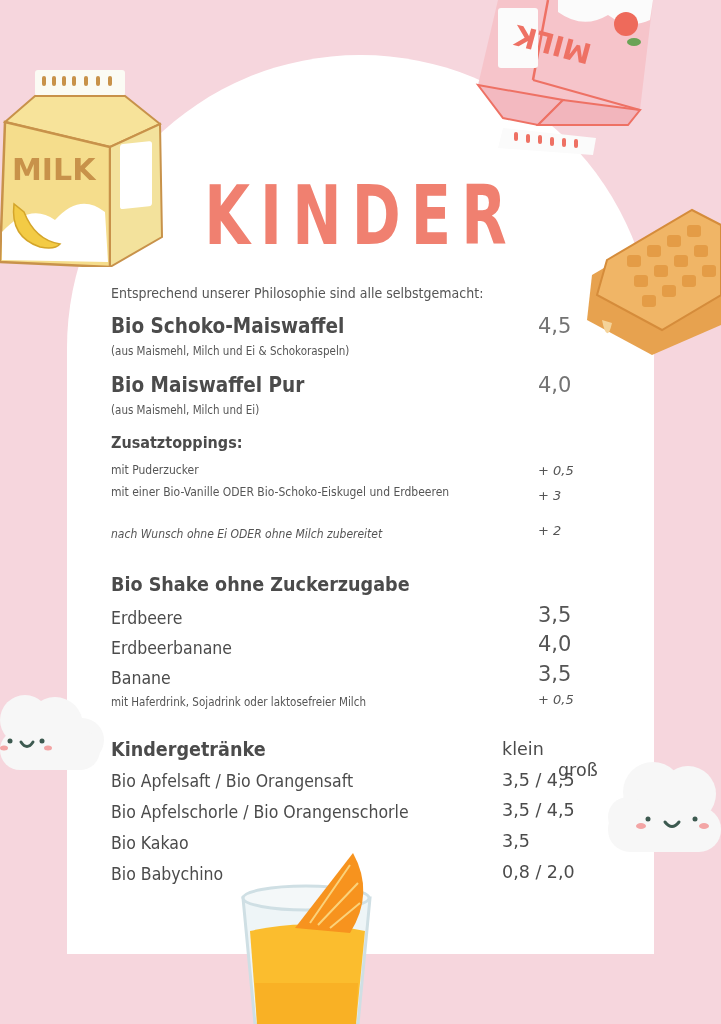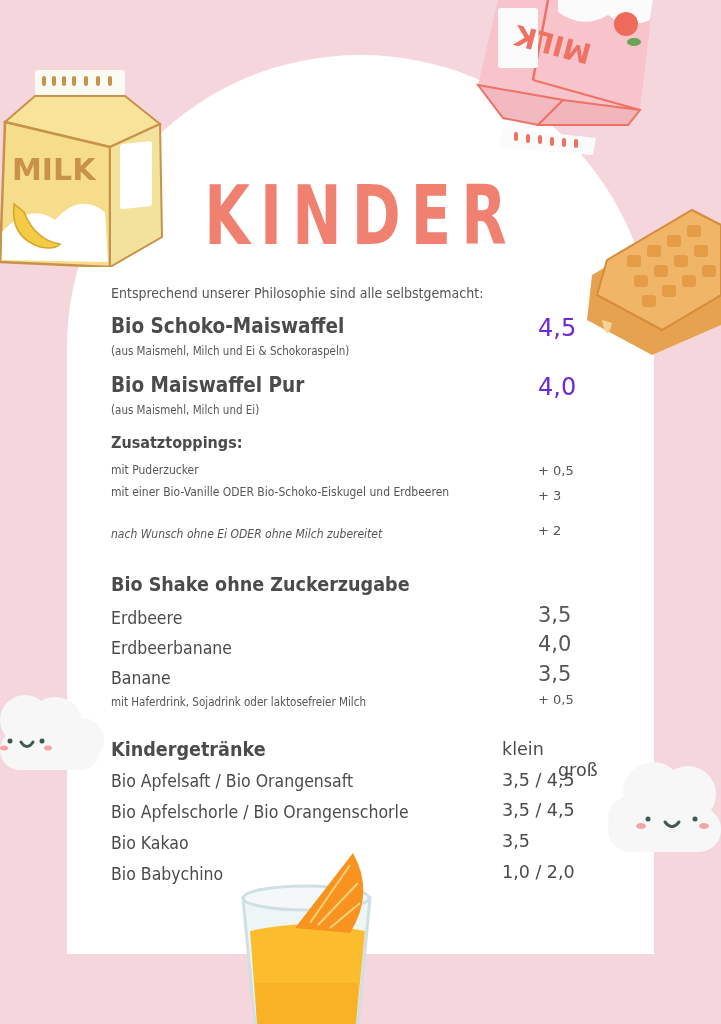--- a/index.html
+++ b/index.html
@@ -27,24 +27,24 @@
     letter-spacing: 14px;
     color: #f08070;
     transform: scaleX(0.72);
     transform-origin: center;
   }
   .content { position: absolute; left: 111px; top: 0; width: 480px; }
   .abs { position: absolute; white-space: nowrap; }
   .intro { font-size: 14px; color: #555; font-weight: normal; transform: scaleX(0.9); transform-origin: left; }
   .item-title { font-size: 21px; font-weight: bold; color: #4b4b4b; transform: scaleX(0.88); transform-origin: left; }
   .item-desc { font-size: 11.5px; color: #555; transform: scaleX(0.9); transform-origin: left; }
-  .price-lg { font-size: 24px; color: #6d28d9; }
+  .price-lg { font-size: 21px; color: #737373; }
   .section-title { font-size: 16px; font-weight: bold; color: #4b4b4b; transform: scaleX(0.9); transform-origin: left; }
   .small { font-size: 12px; color: #555; transform: scaleX(0.9); transform-origin: left; }
-  .small-price { font-size: 13px; color: #555; }
+  .small-price { font-size: 13px; color: #555; font-style: italic; }
   .italic { font-style: italic; }
   .row-lg { font-size: 17.5px; color: #4b4b4b; transform: scaleX(0.9); transform-origin: left; }
   .price-md { font-size: 21px; color: #555; }
   .drink-price { font-size: 17.5px; color: #4b4b4b; }
   .deco { position: absolute; }
 </style>
 </head>
 <body>
 
 <div class="card"></div>
@@ -183,14 +183,14 @@
   <div class="abs drink-price" style="top:739px;left:391px">klein</div>
   <div class="abs drink-price" style="top:760px;left:447px">groß</div>
 
   <div class="abs row-lg" style="top:771px">Bio Apfelsaft / Bio Orangensaft</div>
   <div class="abs drink-price" style="top:770px;left:391px">3,5  / 4,5</div>
   <div class="abs row-lg" style="top:802px">Bio Apfelschorle / Bio Orangenschorle</div>
   <div class="abs drink-price" style="top:800px;left:391px">3,5 /  4,5</div>
   <div class="abs row-lg" style="top:833px">Bio Kakao</div>
   <div class="abs drink-price" style="top:831px;left:391px">3,5</div>
   <div class="abs row-lg" style="top:864px">Bio Babychino</div>
-  <div class="abs drink-price" style="top:862px;left:391px">1,0  /  2,0</div>
+  <div class="abs drink-price" style="top:862px;left:391px">0,8  /  2,0</div>
 </div>
 
 </body></html>

